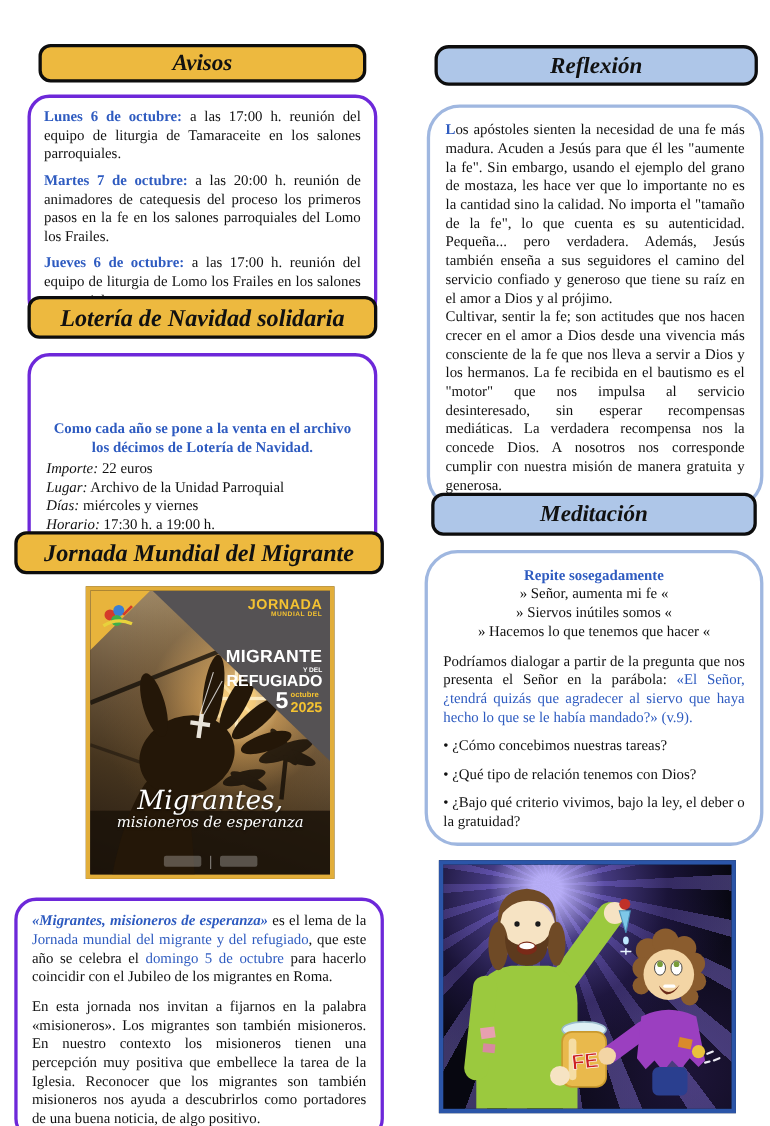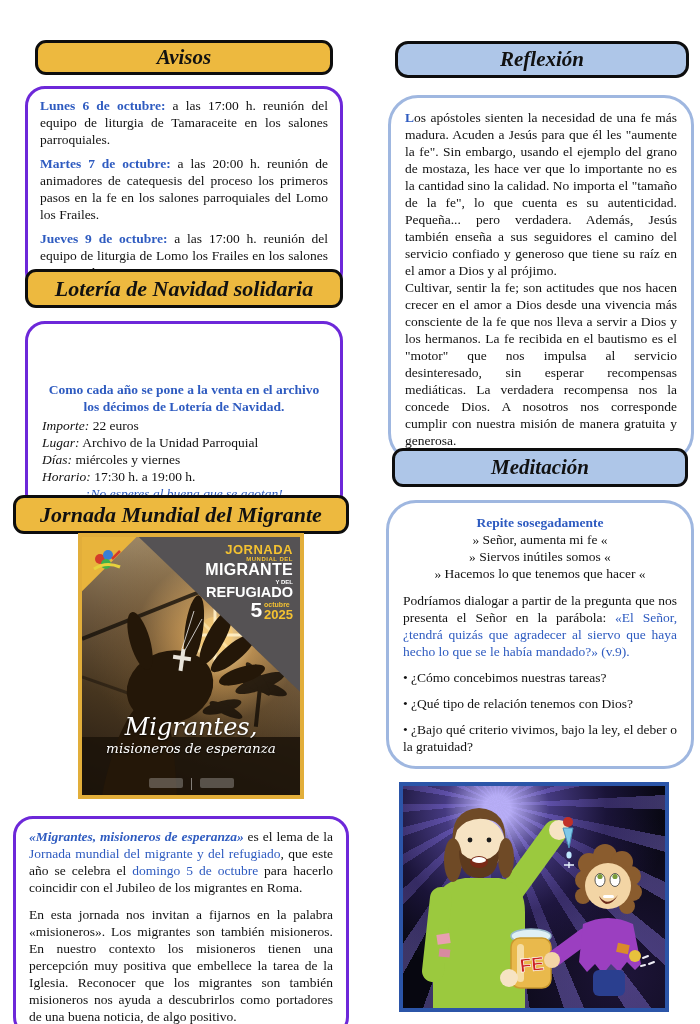--- a/index.html
+++ b/index.html
@@ -48,21 +48,21 @@
   .poster-panel{
     position:absolute;inset:0;
     clip-path:polygon(26% 0, 100% 0, 100% 60%);
     background:#555254;
   }
   .poster-panel-text{
     position:absolute;top:6px;right:7px;text-align:right;line-height:1.02;
   }
   .pk1{color:#F4C231;font-weight:bold;font-size:13px;letter-spacing:.5px;}
   .pk2{color:#F4C231;font-size:6px;font-weight:bold;letter-spacing:.5px;}
-  .pt1{color:#fff;font-weight:bold;font-size:16px;letter-spacing:.3px;}
+  .pt1{color:#fff;font-weight:bold;font-size:16px;letter-spacing:.3px;margin-top:28px;}
   .ptm{color:#fff;font-size:6px;font-weight:bold;}
   .pt2{color:#fff;font-weight:bold;font-size:14.5px;}
   .pdate{display:flex;justify-content:flex-end;align-items:flex-start;margin-top:1px;}
   .pday{color:#fff;font-weight:bold;font-size:21px;line-height:.9;}
   .pmy{display:flex;flex-direction:column;align-items:flex-start;margin-left:2px;}
   .pmonth{color:#F4C231;font-size:7px;font-weight:bold;line-height:1;}
   .pyear{color:#F4C231;font-size:13px;font-weight:bold;line-height:1;}
   .poster-corner{
     position:absolute;inset:0;
     clip-path:polygon(0 0, 25% 0, 0 21%);
@@ -96,37 +96,37 @@
 
 <div class="abs" style="inset:0;">
 
   <div class="abs pill yellow" style="left:35px;top:40px;width:298px;height:35px;">
     <span>Avisos</span>
   </div>
 
   <div class="abs box yellow" style="left:25px;top:86px;width:318px;min-height:165px;">
     <p><span class="b blue-t">Lunes 6 de octubre:</span><span> a las 17:00 h. reunión del equipo de liturgia de Tamaraceite en los salones parroquiales.</span></p>
     <p><span class="b blue-t">Martes 7 de octubre:</span><span> a las 20:00 h. reunión de animadores de catequesis del proceso los primeros pasos en la fe en los salones parroquiales del Lomo los Frailes.</span></p>
-    <p><span class="b blue-t">Jueves 9 de octubre:</span><span> a las 17:00 h. reunión del equipo de liturgia de Lomo los Frailes en los salones parroquiales.</span></p>
+    <p><span class="b blue-t">Jueves 6 de octubre:</span><span> a las 17:00 h. reunión del equipo de liturgia de Lomo los Frailes en los salones parroquiales.</span></p>
   </div>
 
   <div class="abs pill yellow" style="left:25px;top:269px;width:318px;height:39px;font-size:22px;justify-content:center;">
     <span>Lotería de Navidad solidaria</span>
   </div>
 
   <div class="abs box yellow" style="left:25px;top:321px;width:318px;min-height:142px;padding:9px 14px;text-align:left;">
     <div class="center b blue-t" style="margin-bottom:2px;margin-top:48px;">Como cada año se pone a la venta en el archivo los décimos de Lotería de Navidad.</div>
     <div><span class="i">Importe:</span><span> 22 euros</span></div>
     <div><span class="i">Lugar:</span><span> Archivo de la Unidad Parroquial</span></div>
     <div><span class="i">Días:</span><span> miércoles y viernes</span></div>
     <div><span class="i">Horario:</span><span> 17:30 h. a 19:00 h.</span></div>
     <div class="center i blue-t">¡No esperes al buena que se agotan!</div>
   </div>
 
-  <div class="abs pill yellow" style="left:13px;top:495px;width:336px;height:39px;font-size:22px;">
+  <div class="abs pill yellow" style="left:13px;top:483px;width:336px;height:39px;font-size:22px;">
     <span>Jornada Mundial del Migrante</span>
   </div>
 
   <div class="abs poster">
     <div class="poster-photo">
       <svg viewBox="0 0 218 258" width="218" height="258">
 
         <path d="M0,102 L160,38" stroke="#15100a" stroke-width="4" fill="none" opacity="0.8"></path>
         <path d="M0,140 L80,168" stroke="#15100a" stroke-width="3" fill="none" opacity="0.5"></path>
 

